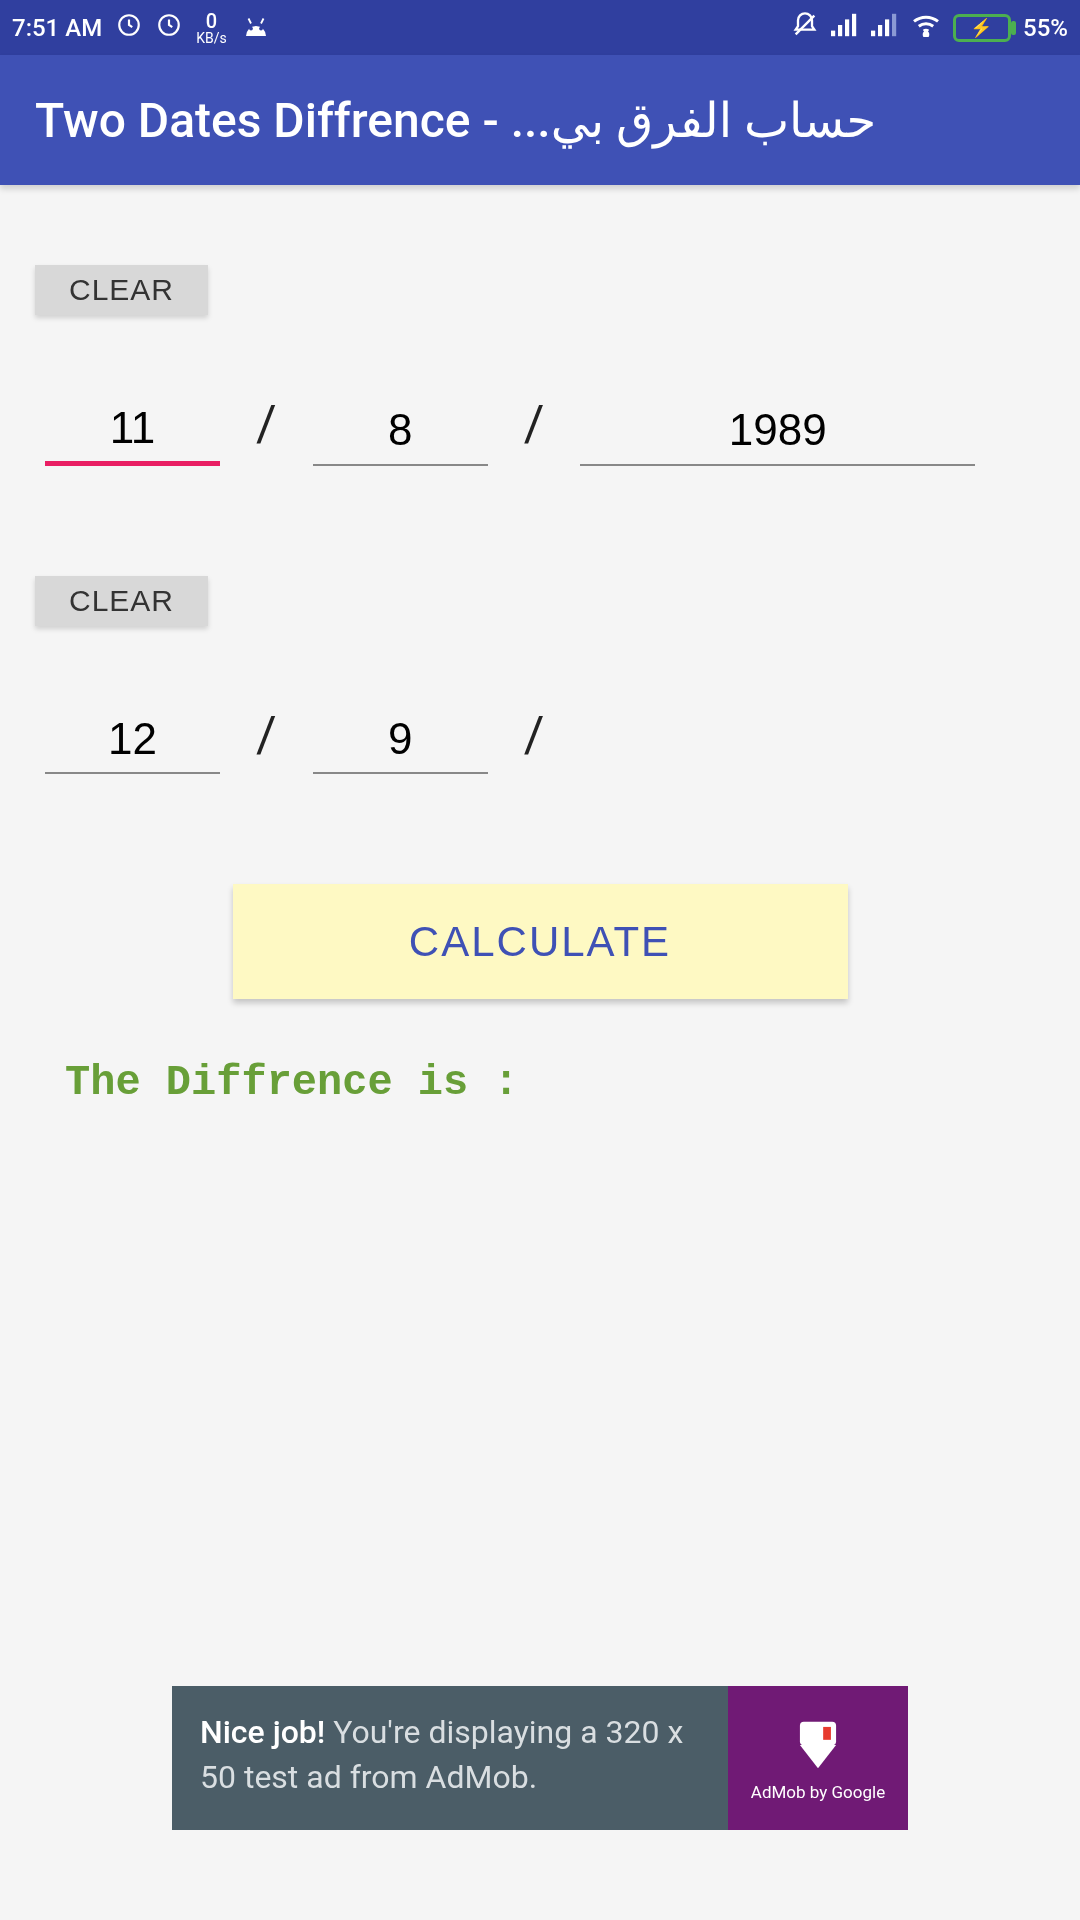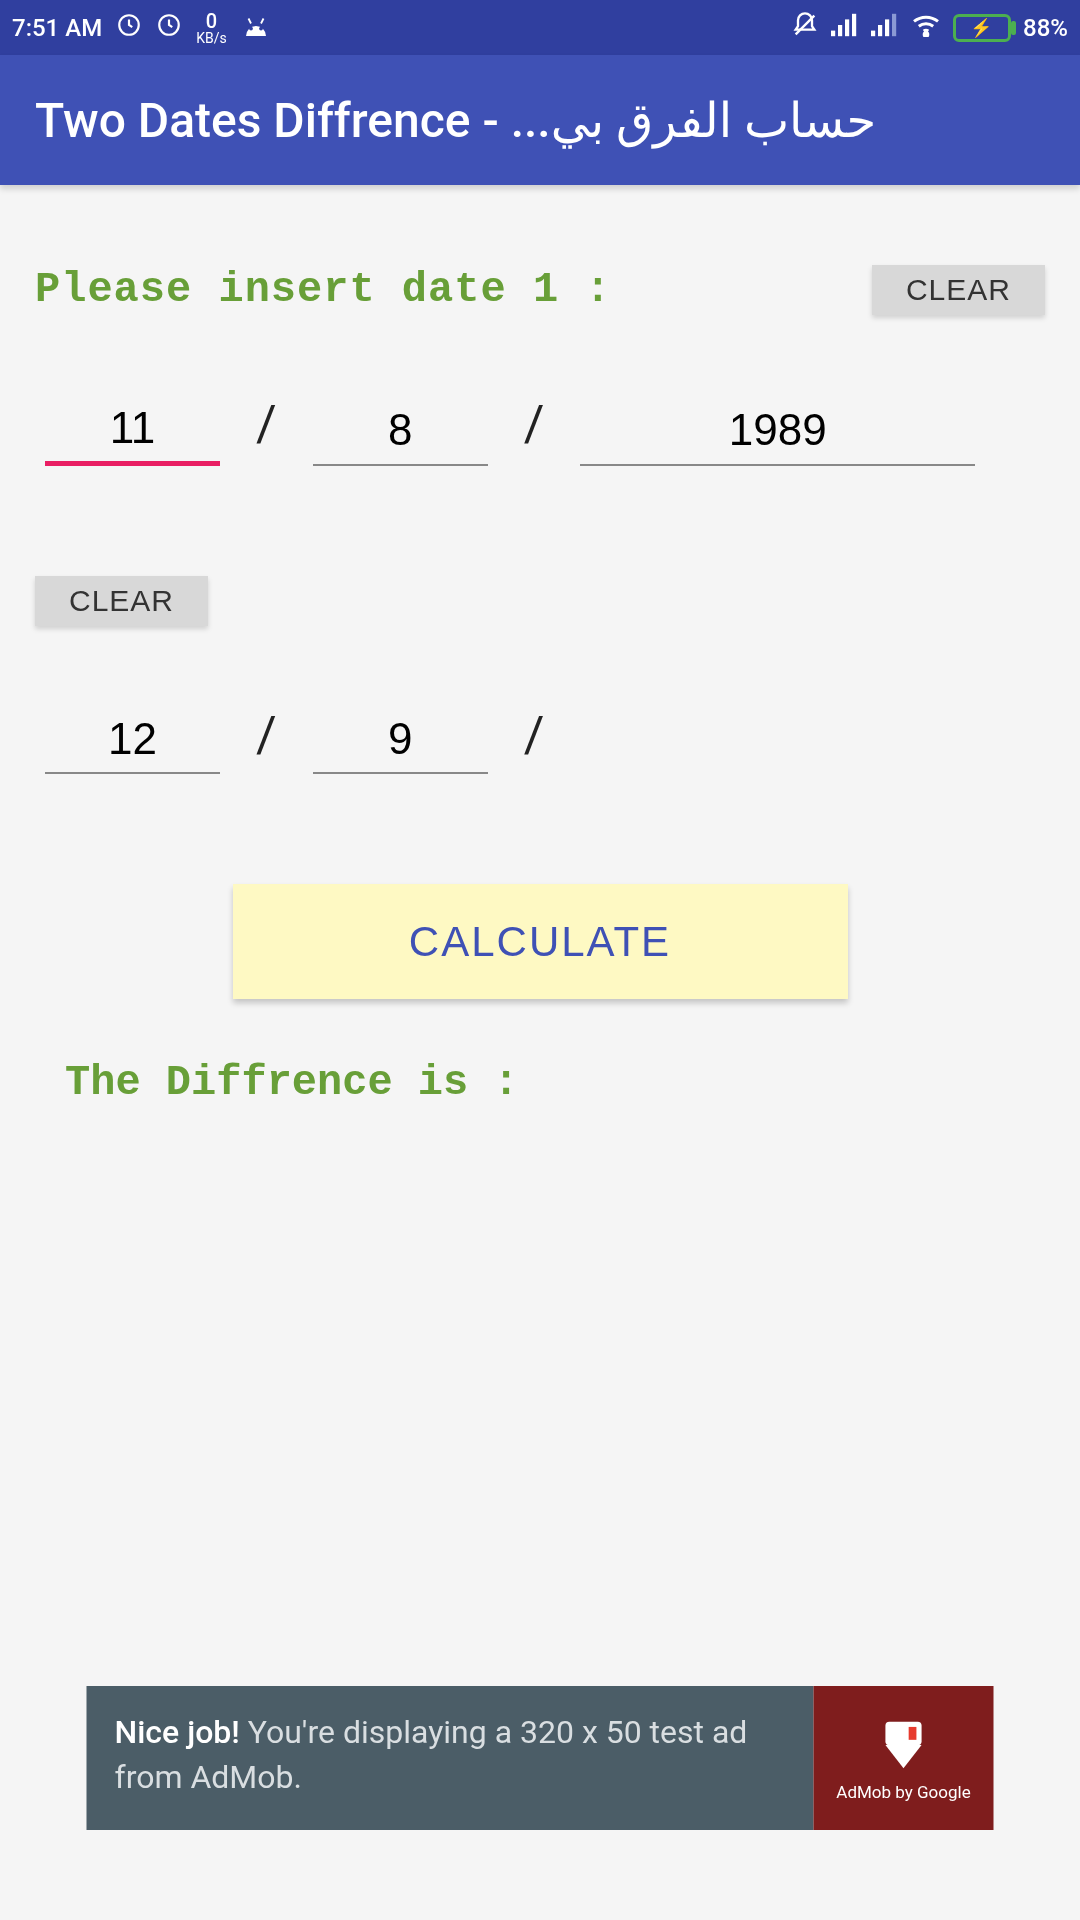--- a/index.html
+++ b/index.html
@@ -111,38 +111,38 @@
       color: #3F51B5;
       font-size: 40px;
       font-weight: bold;
       text-align: center;
     }
     .ad-banner {
       position: absolute;
       bottom: 90px;
       left: 50%;
       transform: translateX(-50%);
-      width: 907px;
+      width: 736px;
       height: 144px;
       display: flex;
       justify-content: space-between;
     }
     .ad-text {
       flex: 1;
       background: #4B5D67;
       color: #fff;
       font-size: 32px;
       padding: 24px 28px;
       line-height: 1.4;
     }
     .ad-text b { font-weight: 500; color: #fff; }
     .ad-rest { color: #D9DEE1; }
     .ad-logo {
       width: 180px;
-      background: #7f1d1d;
+      background: #701a75;
       display: flex;
       flex-direction: column;
       align-items: center;
       justify-content: center;
       gap: 6px;
     }
     .ad-logo-caption { color: #fff; font-size: 17px; }
     .battery {
       width: 58px; height: 28px; border: 3px solid #4CAF50; border-radius: 6px;
       position: relative; display: flex; align-items: center; justify-content: center;
@@ -211,32 +211,31 @@
           <path d="M6 11a10 10 0 0112 0"></path>
           <path d="M10 15a4 4 0 014 0"></path>
           <circle cx="12" cy="18" r="1.5" fill="white"></circle>
         </svg>
     </span>
     <span>
       <span class="battery">
           <span class="bolt">⚡</span>
         </span>
     </span>
-    <span style="font-weight:500">88%</span>
+    <span style="font-weight:500">55%</span>
   </div>
 </div>
 
 <div class="app-bar">
   <span>Two Dates Diffrence - ...حساب الفرق بي</span>
 </div>
 
 <div class="content">
 
   <div class="row-label">
-    <span class="prompt">Please insert date 1 :</span>
     <button class="clear-btn">CLEAR</button>
   </div>
   <div class="date-row">
     <input class="df df-day active" value="11" style="">
     <span class="sep">/</span>
     <input class="df df-month" value="8" style="">
     <span class="sep">/</span>
     <input class="df df-year" value="1989" style="">
   </div>
 

